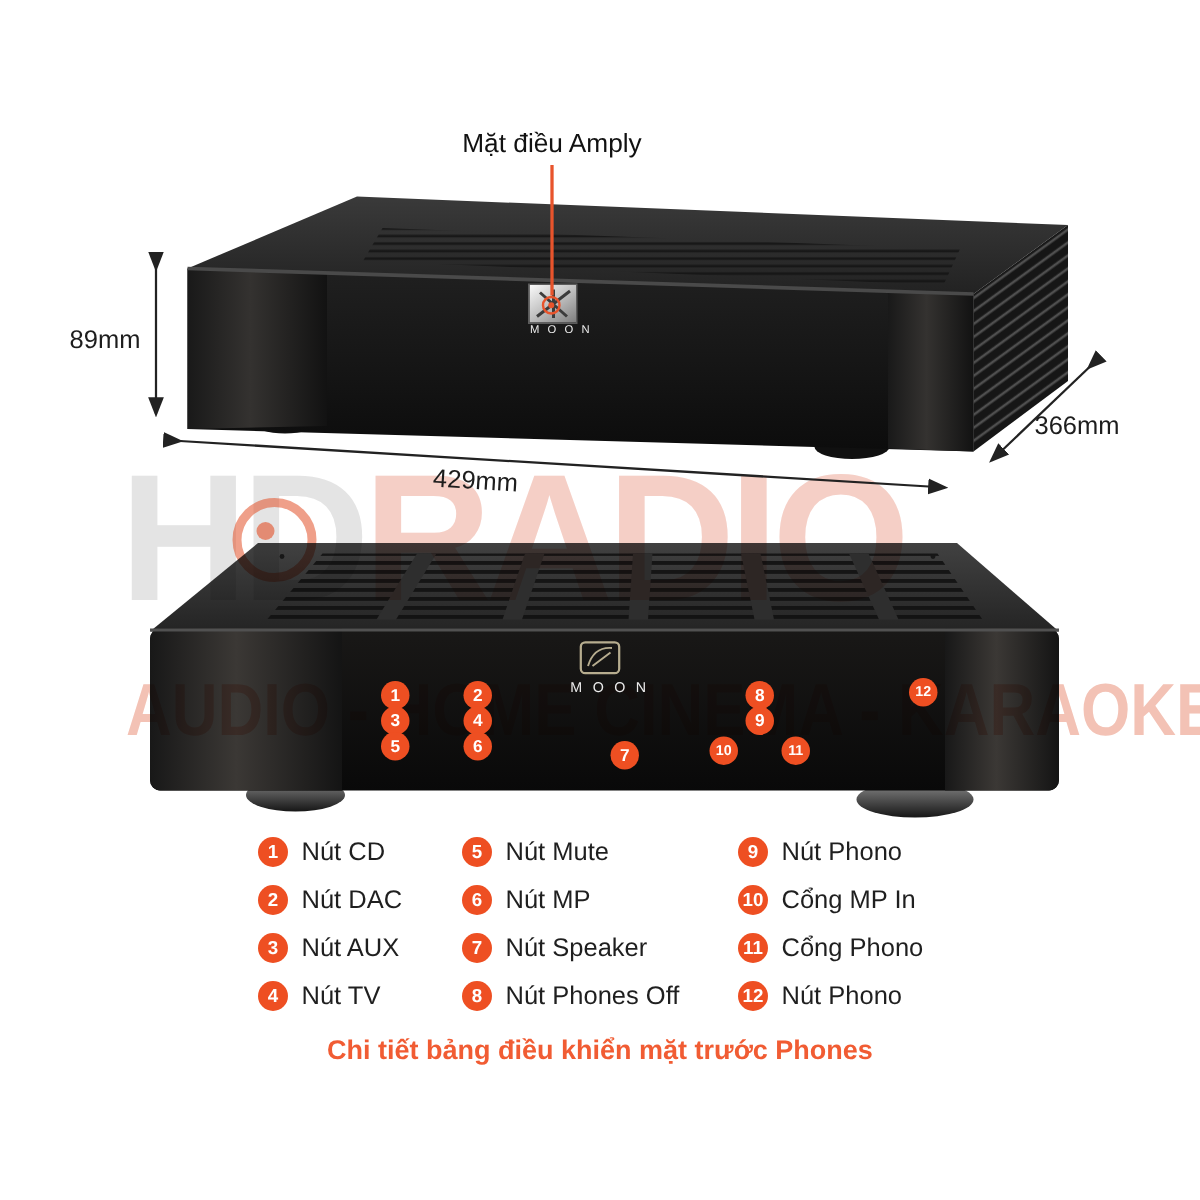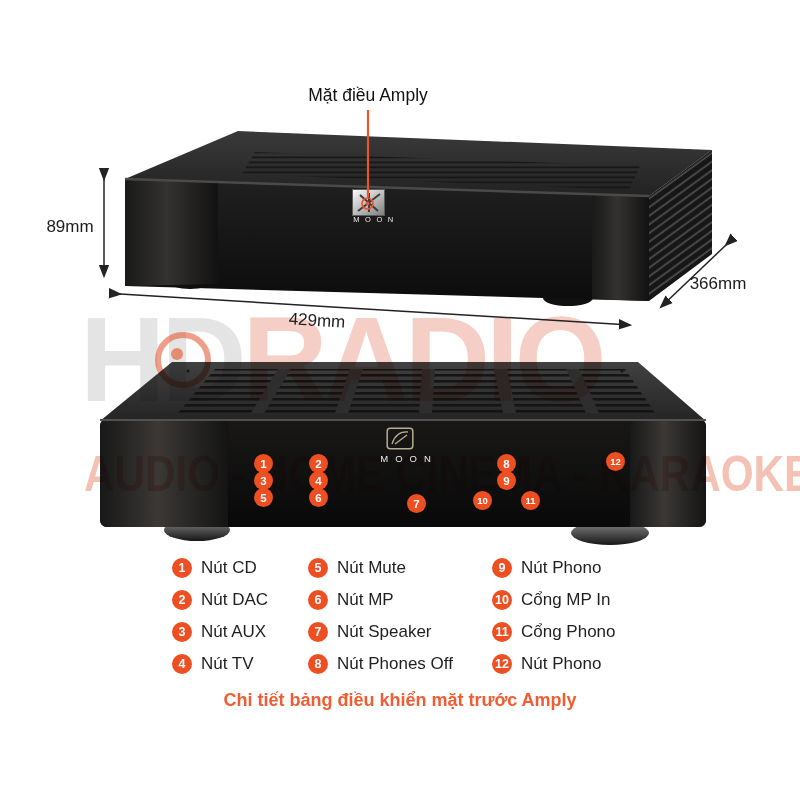--- a/index.html
+++ b/index.html
@@ -308,15 +308,15 @@
     <div class="legend-item">
       <span class="lnum">11</span>
       <span class="ltext">Cổng Phono</span>
       </div>
     <div class="legend-item">
       <span class="lnum">12</span>
       <span class="ltext">Nút Phono</span>
       </div>
   </div>
 
-  <div class="caption">Chi tiết bảng điều khiển mặt trước Amply</div>
+  <div class="caption">Chi tiết bảng điều khiển mặt trước Phones</div>
 
 </div>
 
 </body></html>

